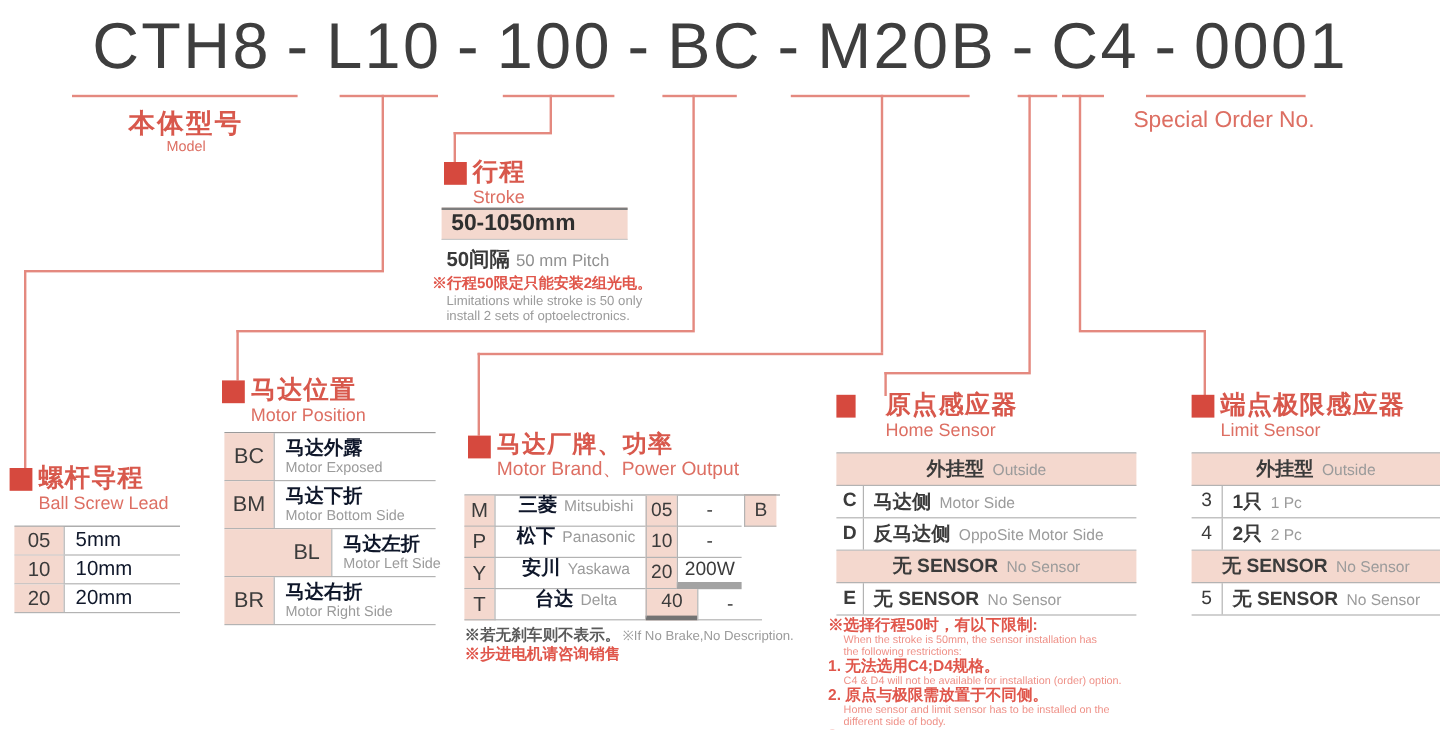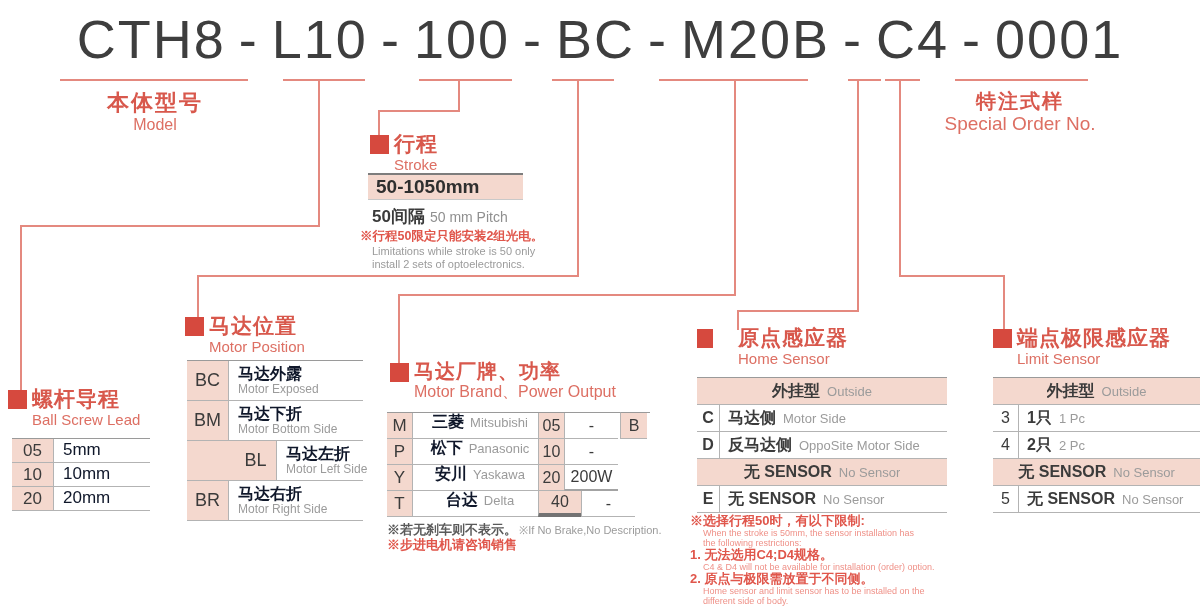--- a/index.html
+++ b/index.html
@@ -12,21 +12,21 @@
   .title-row{position:absolute;left:0;right:0;top:8px;display:flex;justify-content:center;
              align-items:baseline;gap:13px;font-size:54px;font-weight:500;color:#3e3e3e;letter-spacing:2px;}
   
   .sec{position:absolute;display:flex;gap:5px;align-items:flex-start;}
   .sq{width:19px;height:19px;background:#d6493e;flex:none;margin-top:2px;}
   .st .zh{display:block;font-size:21px;font-weight:bold;color:#d8584c;letter-spacing:1px;line-height:1.08;}
   .st .en{display:block;font-size:15px;color:#dd6f63;line-height:1.15;}
   
   .lbl{position:absolute;text-align:center;color:#d8584c;}
   .lbl .zh{display:block;font-size:22px;font-weight:bold;letter-spacing:2px;line-height:1.15;}
-  .lbl .en{display:block;font-size:16px;line-height:1.2;color:#dd6f63;}
+  .lbl .en{display:block;font-size:12px;line-height:1.2;color:#dd6f63;}
   
   .tbl{position:absolute;border-top:1px solid #9a9a9a;}
   .row{display:flex;align-items:center;border-bottom:1px solid #b3b3b3;box-sizing:border-box;}
   .pink{background:#f4d8ce;}
   .codecell{flex:none;display:flex;align-items:center;justify-content:center;
             font-size:18px;color:#3b3b3b;align-self:stretch;}
   .valcell{flex:1;padding-left:9px;border-left:1px solid #b3b3b3;align-self:stretch;
            display:flex;flex-direction:column;justify-content:center;min-width:0;}
   .valcell .zh{font-size:16px;font-weight:bold;color:#0f172a;line-height:1.1;white-space:nowrap;}
   .valcell .en{font-size:12px;color:#9b9b9b;line-height:1.1;white-space:nowrap;}
@@ -118,21 +118,20 @@
   <div class="vl" style="left:899px;top:79px;height:196px;"></div>
   <div class="hl" style="left:899px;top:275px;width:106px;"></div>
   <div class="vl" style="left:1003px;top:275px;height:55px;"></div>
 
   <div class="lbl" style="left:95px;top:90px;width:120px;">
     <span class="zh">本体型号</span>
     <span class="en">Model</span>
   </div>
 
   <div class="lbl" style="left:940px;top:90px;width:160px;">
-    <span class="zh" style="font-size:20px;">特注式样</span>
     <span class="en" style="font-size:19px;">Special Order No.</span>
   </div>
 
   <div class="sec" style="left:370px;top:133px;">
     <span class="sq"></span>
     <span class="st">
       <span class="zh">行程</span>
       <span class="en">Stroke</span>
     </span>
   </div>
@@ -250,21 +249,21 @@
 
       </div>
 
       <div class="row" style="height:26px;border-bottom:none;">
         <span class="codecell pink" style="width:25px;font-size:17px;border-bottom:1px solid #b3b3b3;">Y</span>
         <span class="valcell inline-val" style="flex:none;width:116px;border-bottom:1px solid #b3b3b3;">
           <span class="zh">安川</span>
           <span class="en">Yaskawa</span>
         </span>
         <span class="mb-cell pink" style="width:26px;border-bottom:1px solid #b3b3b3;">20</span>
-        <span class="mb-cell" style="width:54px;border-bottom:2px solid #a3a3a3;">200W</span>
+        <span class="mb-cell" style="width:54px;border-bottom:6px solid #a3a3a3;">200W</span>
 
       </div>
 
       <div class="row" style="height:26px;border-bottom:none;">
         <span class="codecell pink" style="width:25px;font-size:17px;border-bottom:1px solid #b3b3b3;">T</span>
         <span class="valcell inline-val" style="flex:none;width:116px;border-bottom:1px solid #b3b3b3;">
           <span class="zh">台达</span>
           <span class="en">Delta</span>
         </span>
         <span class="mb-cell pink" style="width:43px;border-bottom:4px solid #737373;">40</span>

